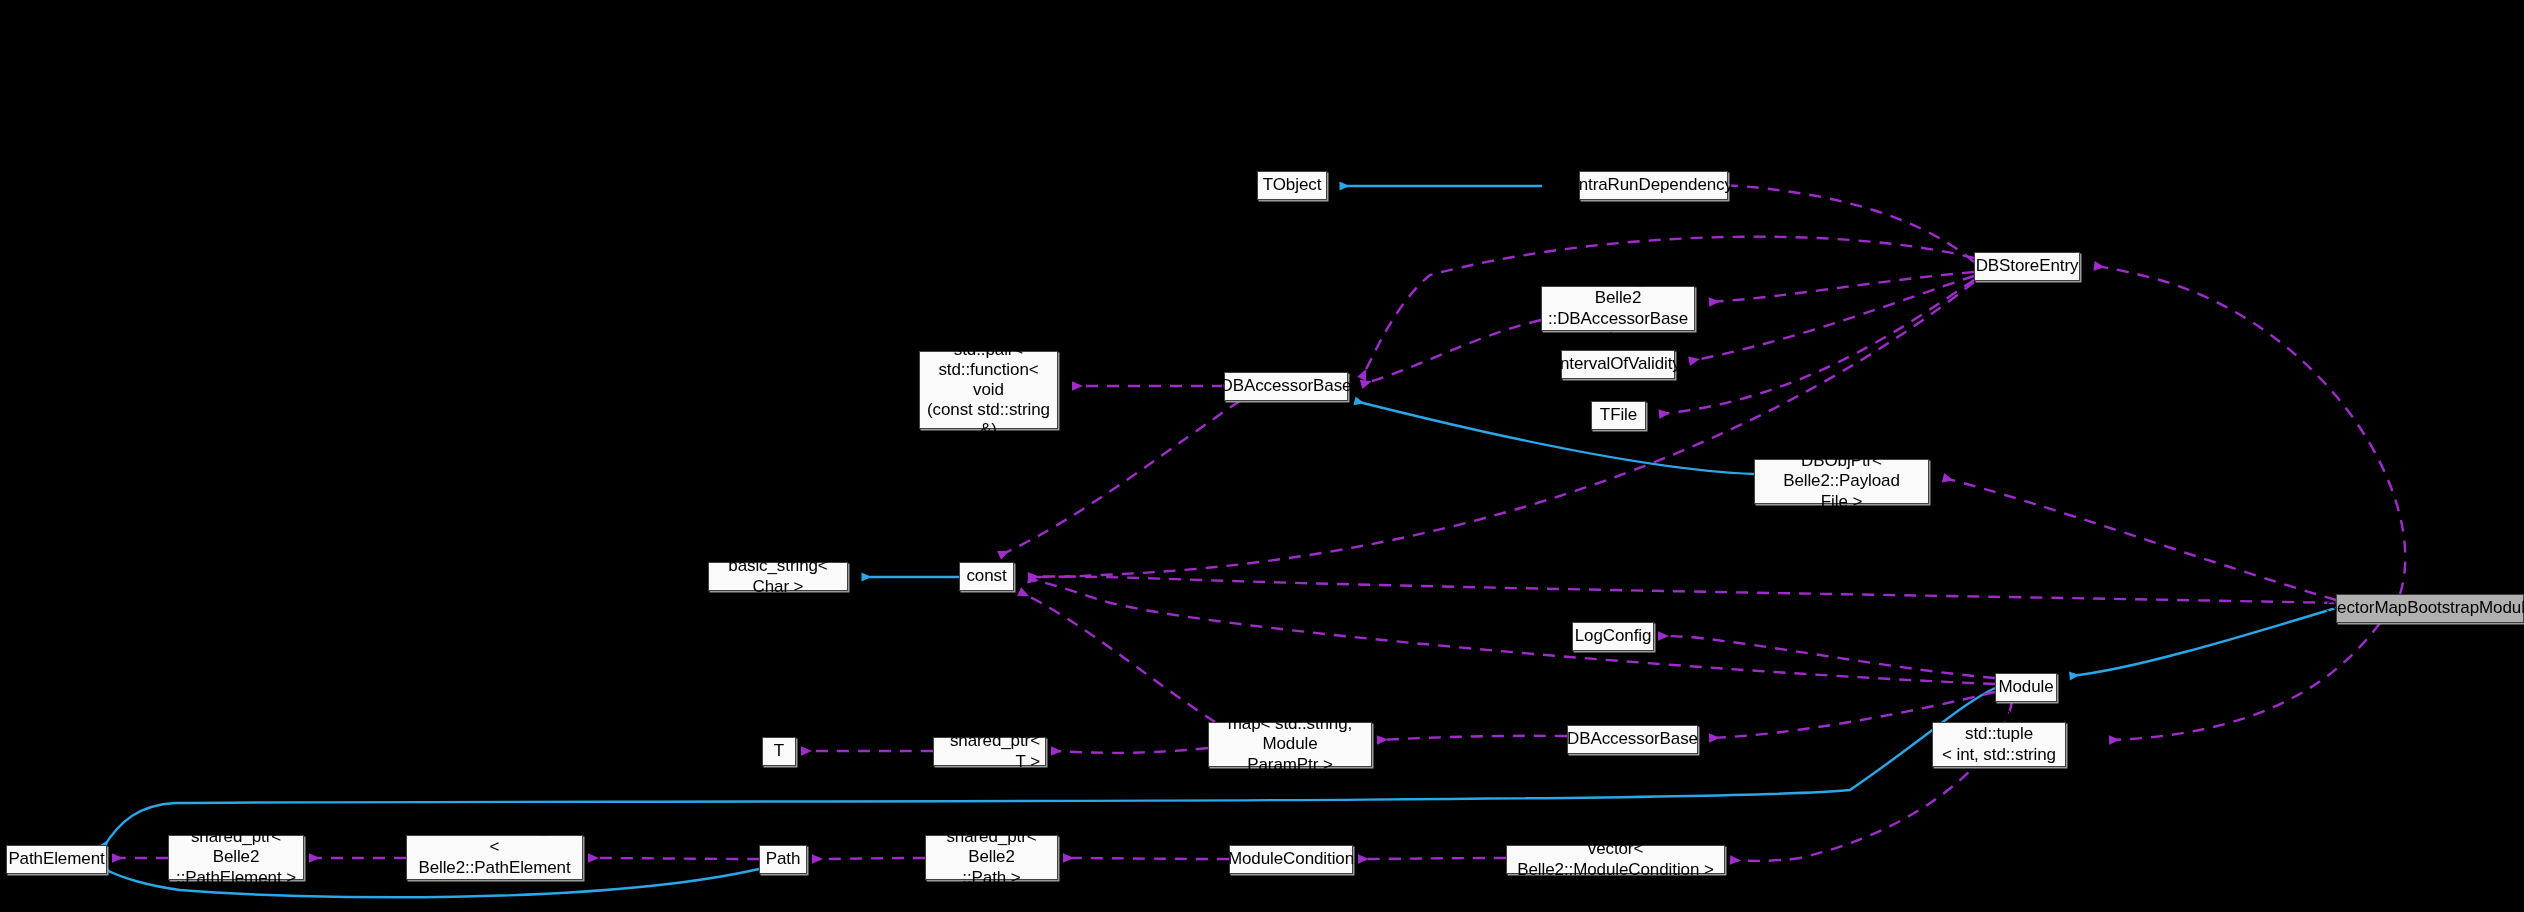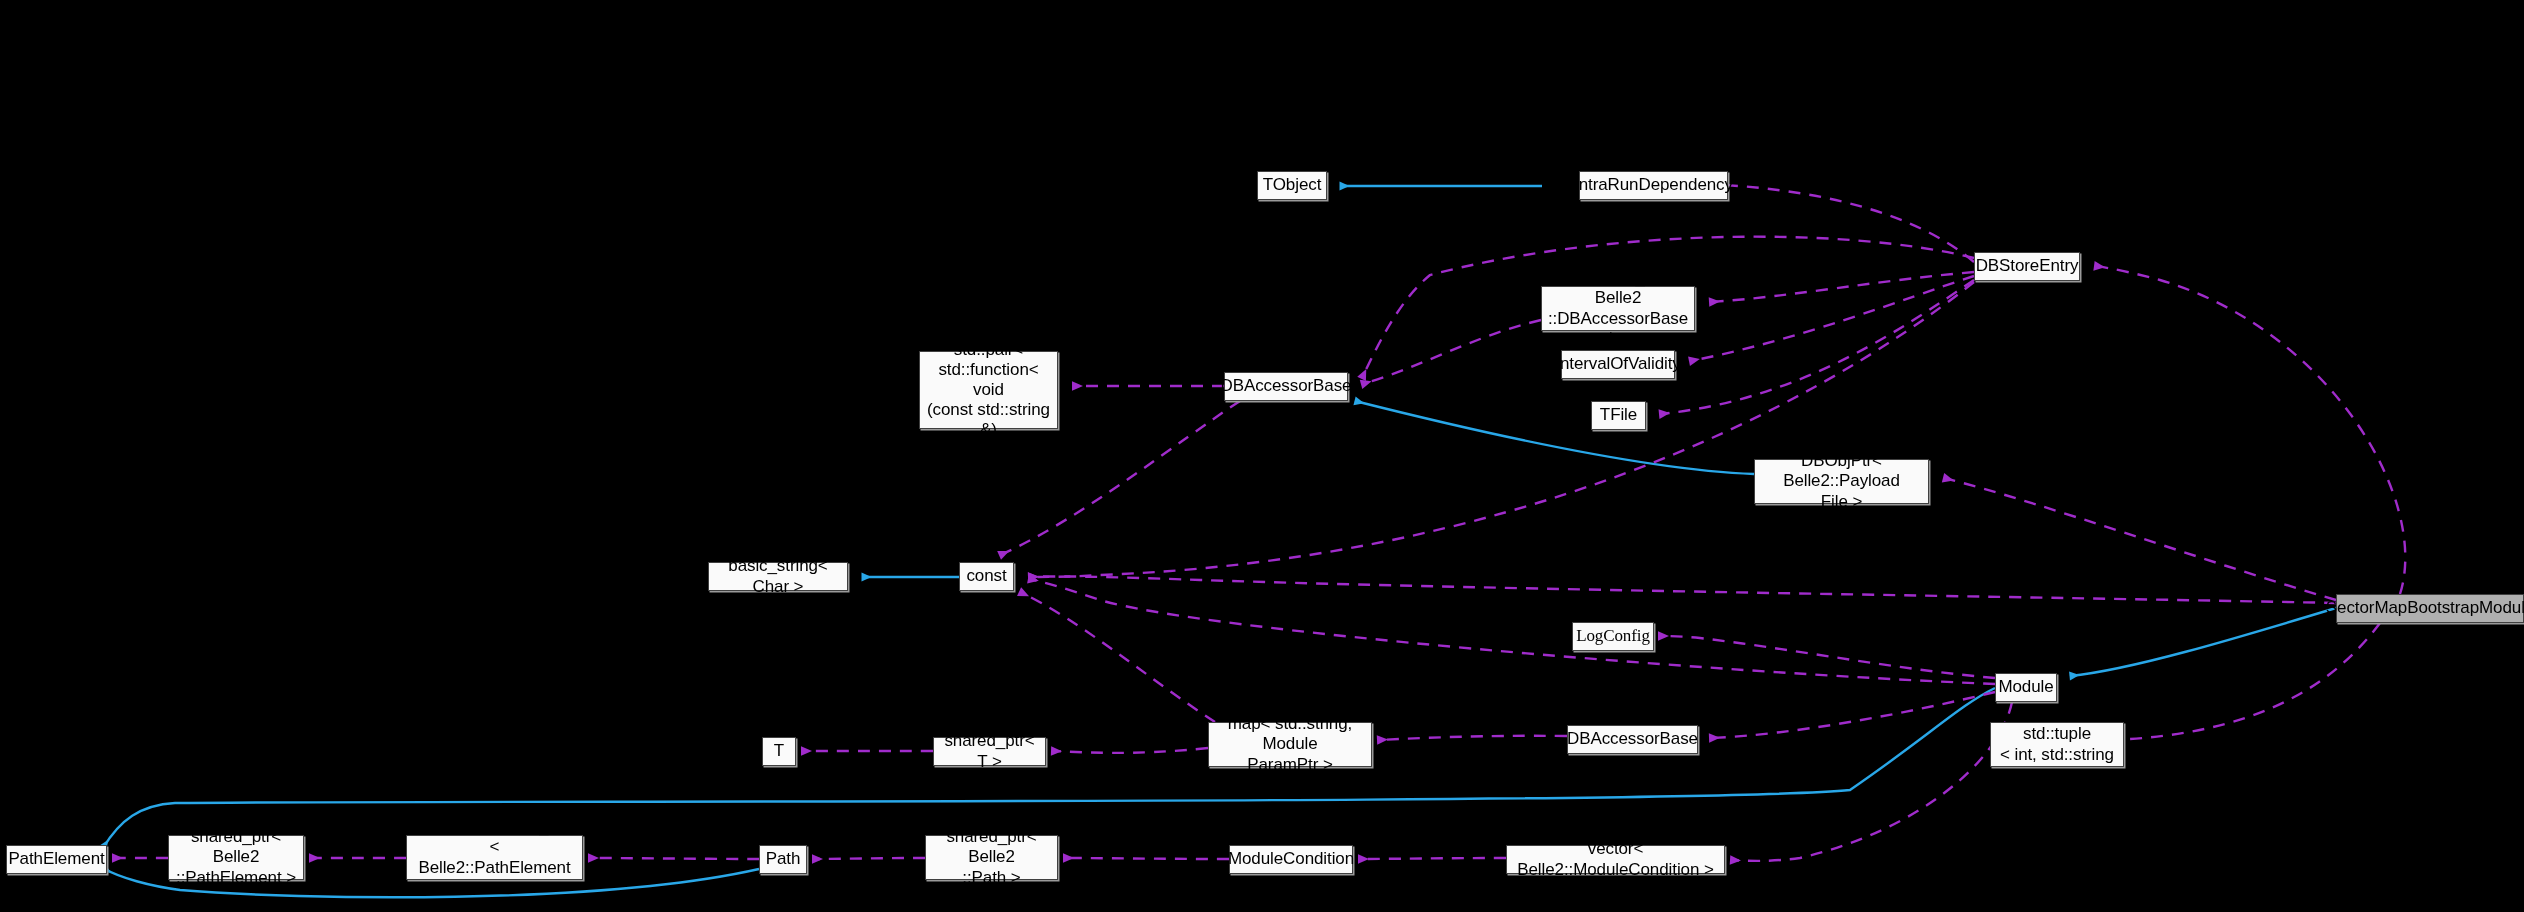--- a/index.html
+++ b/index.html
@@ -97,28 +97,28 @@
     <div class="node" style="left: 919px; top: 351px; width: 139px; height: 78px;">vector&lt; std::pair&lt;
 std::function&lt; void
 (const std::string &amp;)
 &gt;, bool &gt; &gt;</div>
     <div class="node" style="left: 1224px; top: 372px; width: 124px; height: 29px;">DBAccessorBase</div>
     <div class="node" style="left: 1754px; top: 459px; width: 175px; height: 45px;">DBObjPtr&lt; Belle2::Payload
 File &gt;</div>
     <div class="node" style="left: 708px; top: 562px; width: 140px; height: 29px;">basic_string&lt; Char &gt;</div>
     <div class="node" style="left: 959px; top: 562px; width: 55px; height: 29px;">const</div>
     <div class="node highlight" style="left: 2336px; top: 594px; width: 188px; height: 29px;">SectorMapBootstrapModule</div>
-    <div class="node" style="left: 1572px; top: 622px; width: 82px; height: 29px; font-family: Liberation Serif, serif;">LogConfig</div>
+    <div class="node" style="left: 1572px; top: 622px; width: 82px; height: 29px;">LogConfig</div>
     <div class="node" style="left: 1995px; top: 673px; width: 62px; height: 29px;">Module</div>
     <div class="node" style="left: 762px; top: 737px; width: 34px; height: 29px;">T</div>
-    <div class="node" style="left: 933px; top: 737px; width: 113px; height: 29px;">shared_ptr&lt; T &gt;</div>
+    <div class="node" style="left: 933px; top: 737px; width: 113px; height: 29px; text-align: right;">shared_ptr&lt; T &gt;</div>
     <div class="node" style="left: 1208px; top: 722px; width: 164px; height: 45px;">map&lt; std::string, Module
 ParamPtr &gt;</div>
     <div class="node" style="left: 1567px; top: 725px; width: 131px; height: 29px;">DBAccessorBase</div>
-    <div class="node" style="left: 1990px; top: 722px; width: 134px; height: 45px; text-align: center;">vector&lt; std::tuple
+    <div class="node" style="left: 1932px; top: 722px; width: 134px; height: 45px; text-align: center;">vector&lt; std::tuple
 &lt; int, std::string &gt; &gt;</div>
     <div class="node" style="left: 6px; top: 845px; width: 101px; height: 29px;">PathElement</div>
     <div class="node" style="left: 168px; top: 835px; width: 136px; height: 45px;">shared_ptr&lt; Belle2
 ::PathElement &gt;</div>
     <div class="node" style="left: 406px; top: 835px; width: 177px; height: 45px;">list&lt; std::shared_ptr
 &lt; Belle2::PathElement &gt; &gt;</div>
     <div class="node" style="left: 759px; top: 845px; width: 48px; height: 29px;">Path</div>
     <div class="node" style="left: 925px; top: 835px; width: 133px; height: 45px;">shared_ptr&lt; Belle2
 ::Path &gt;</div>
     <div class="node" style="left: 1229px; top: 845px; width: 124px; height: 29px;">ModuleCondition</div>

